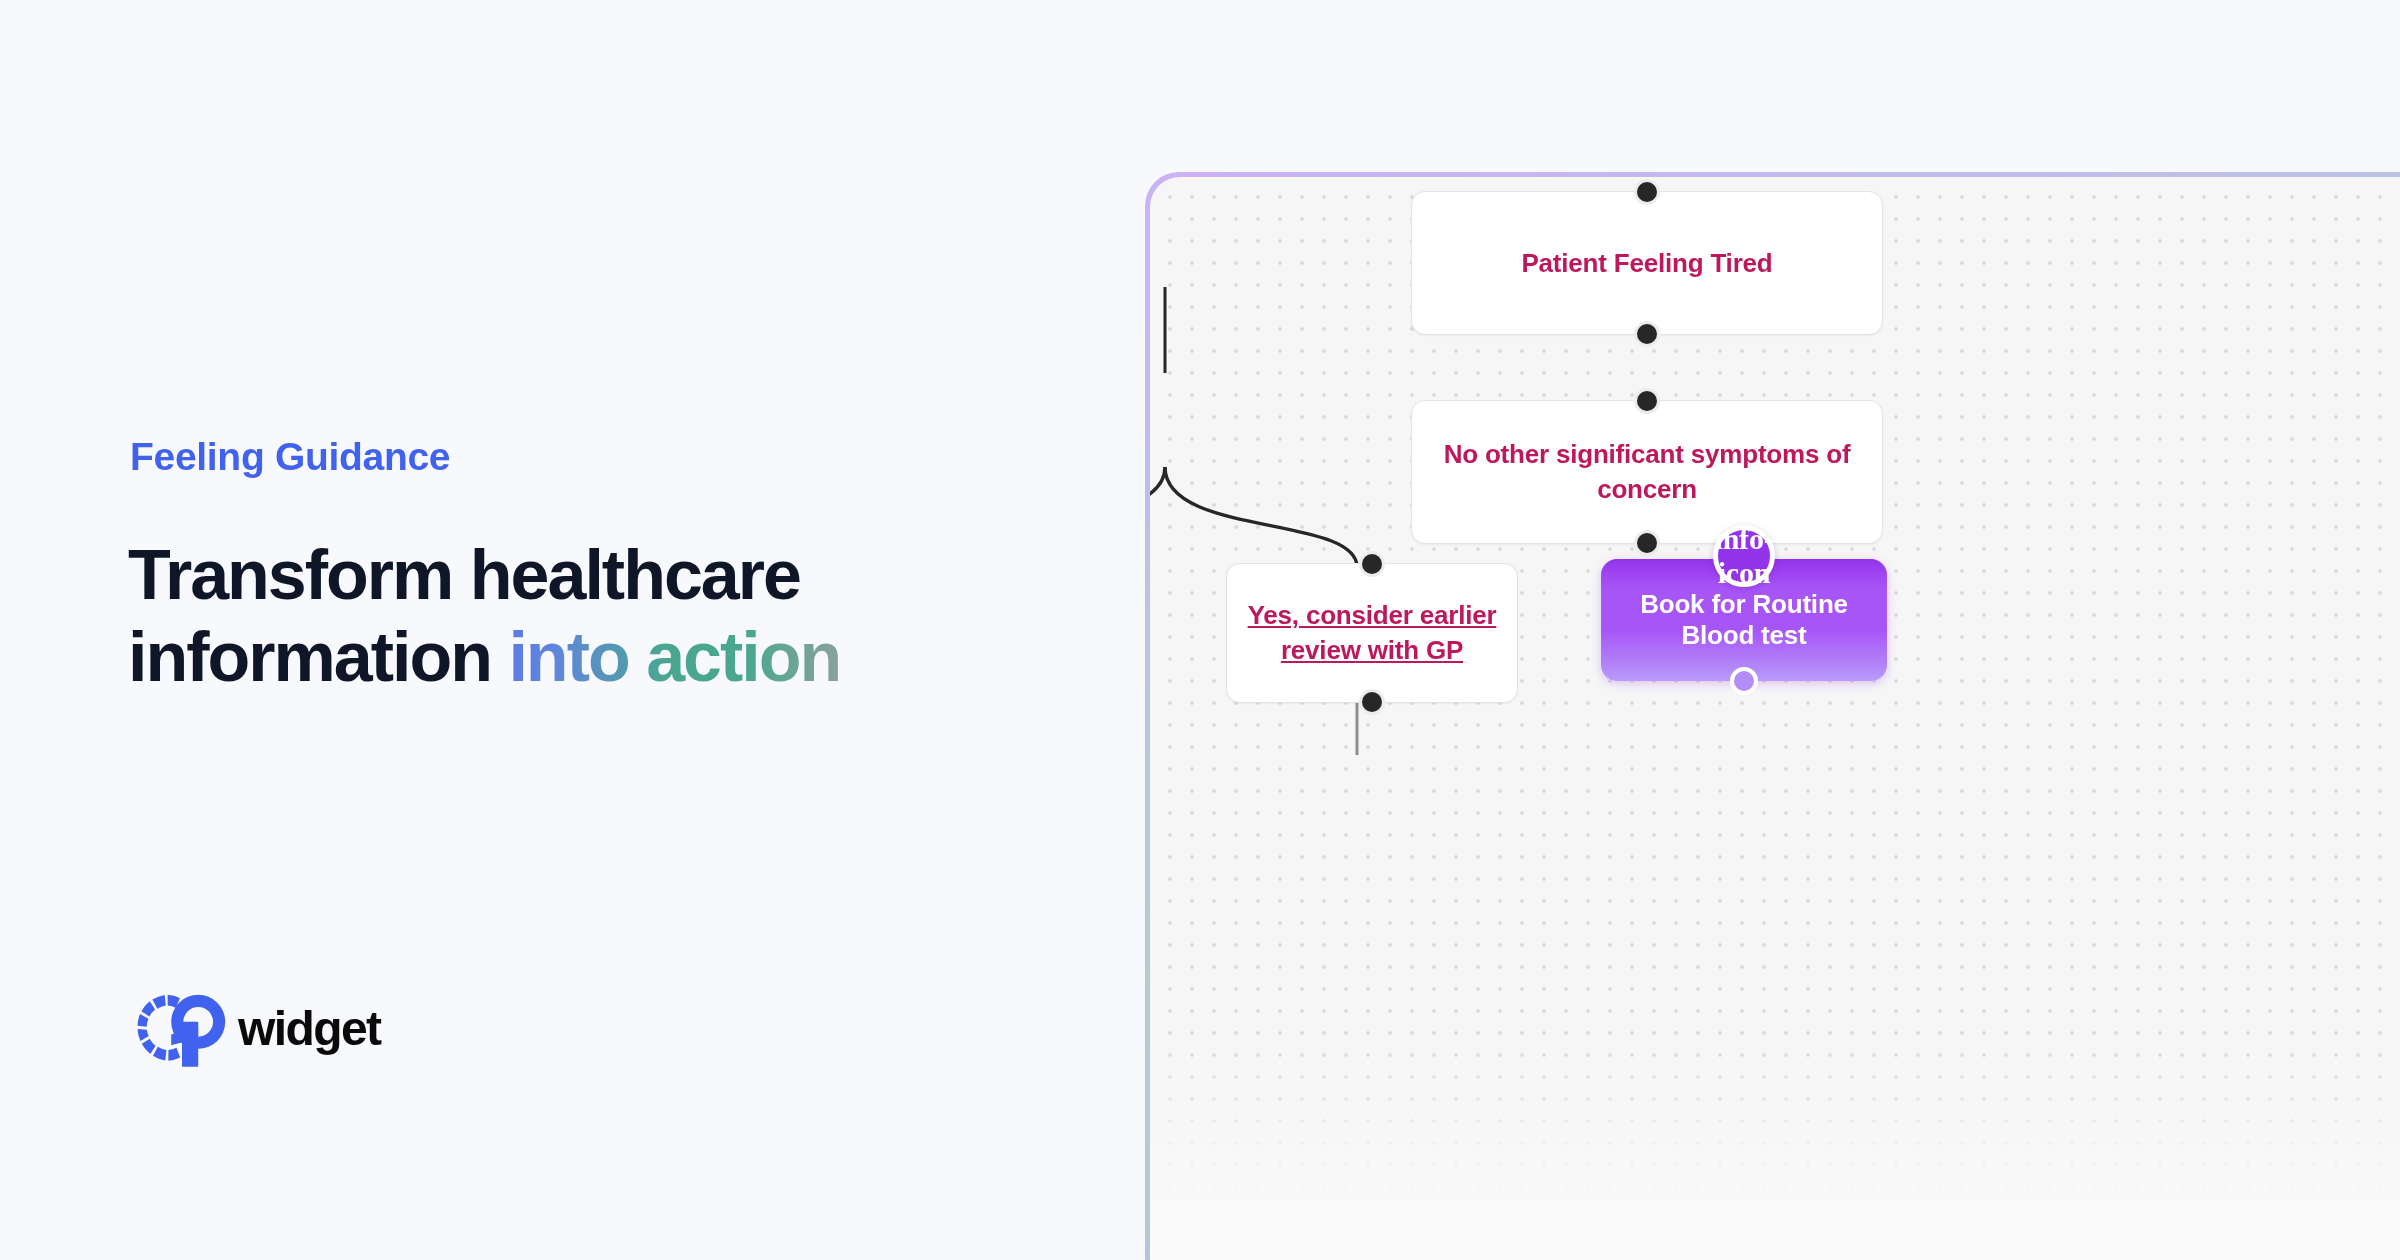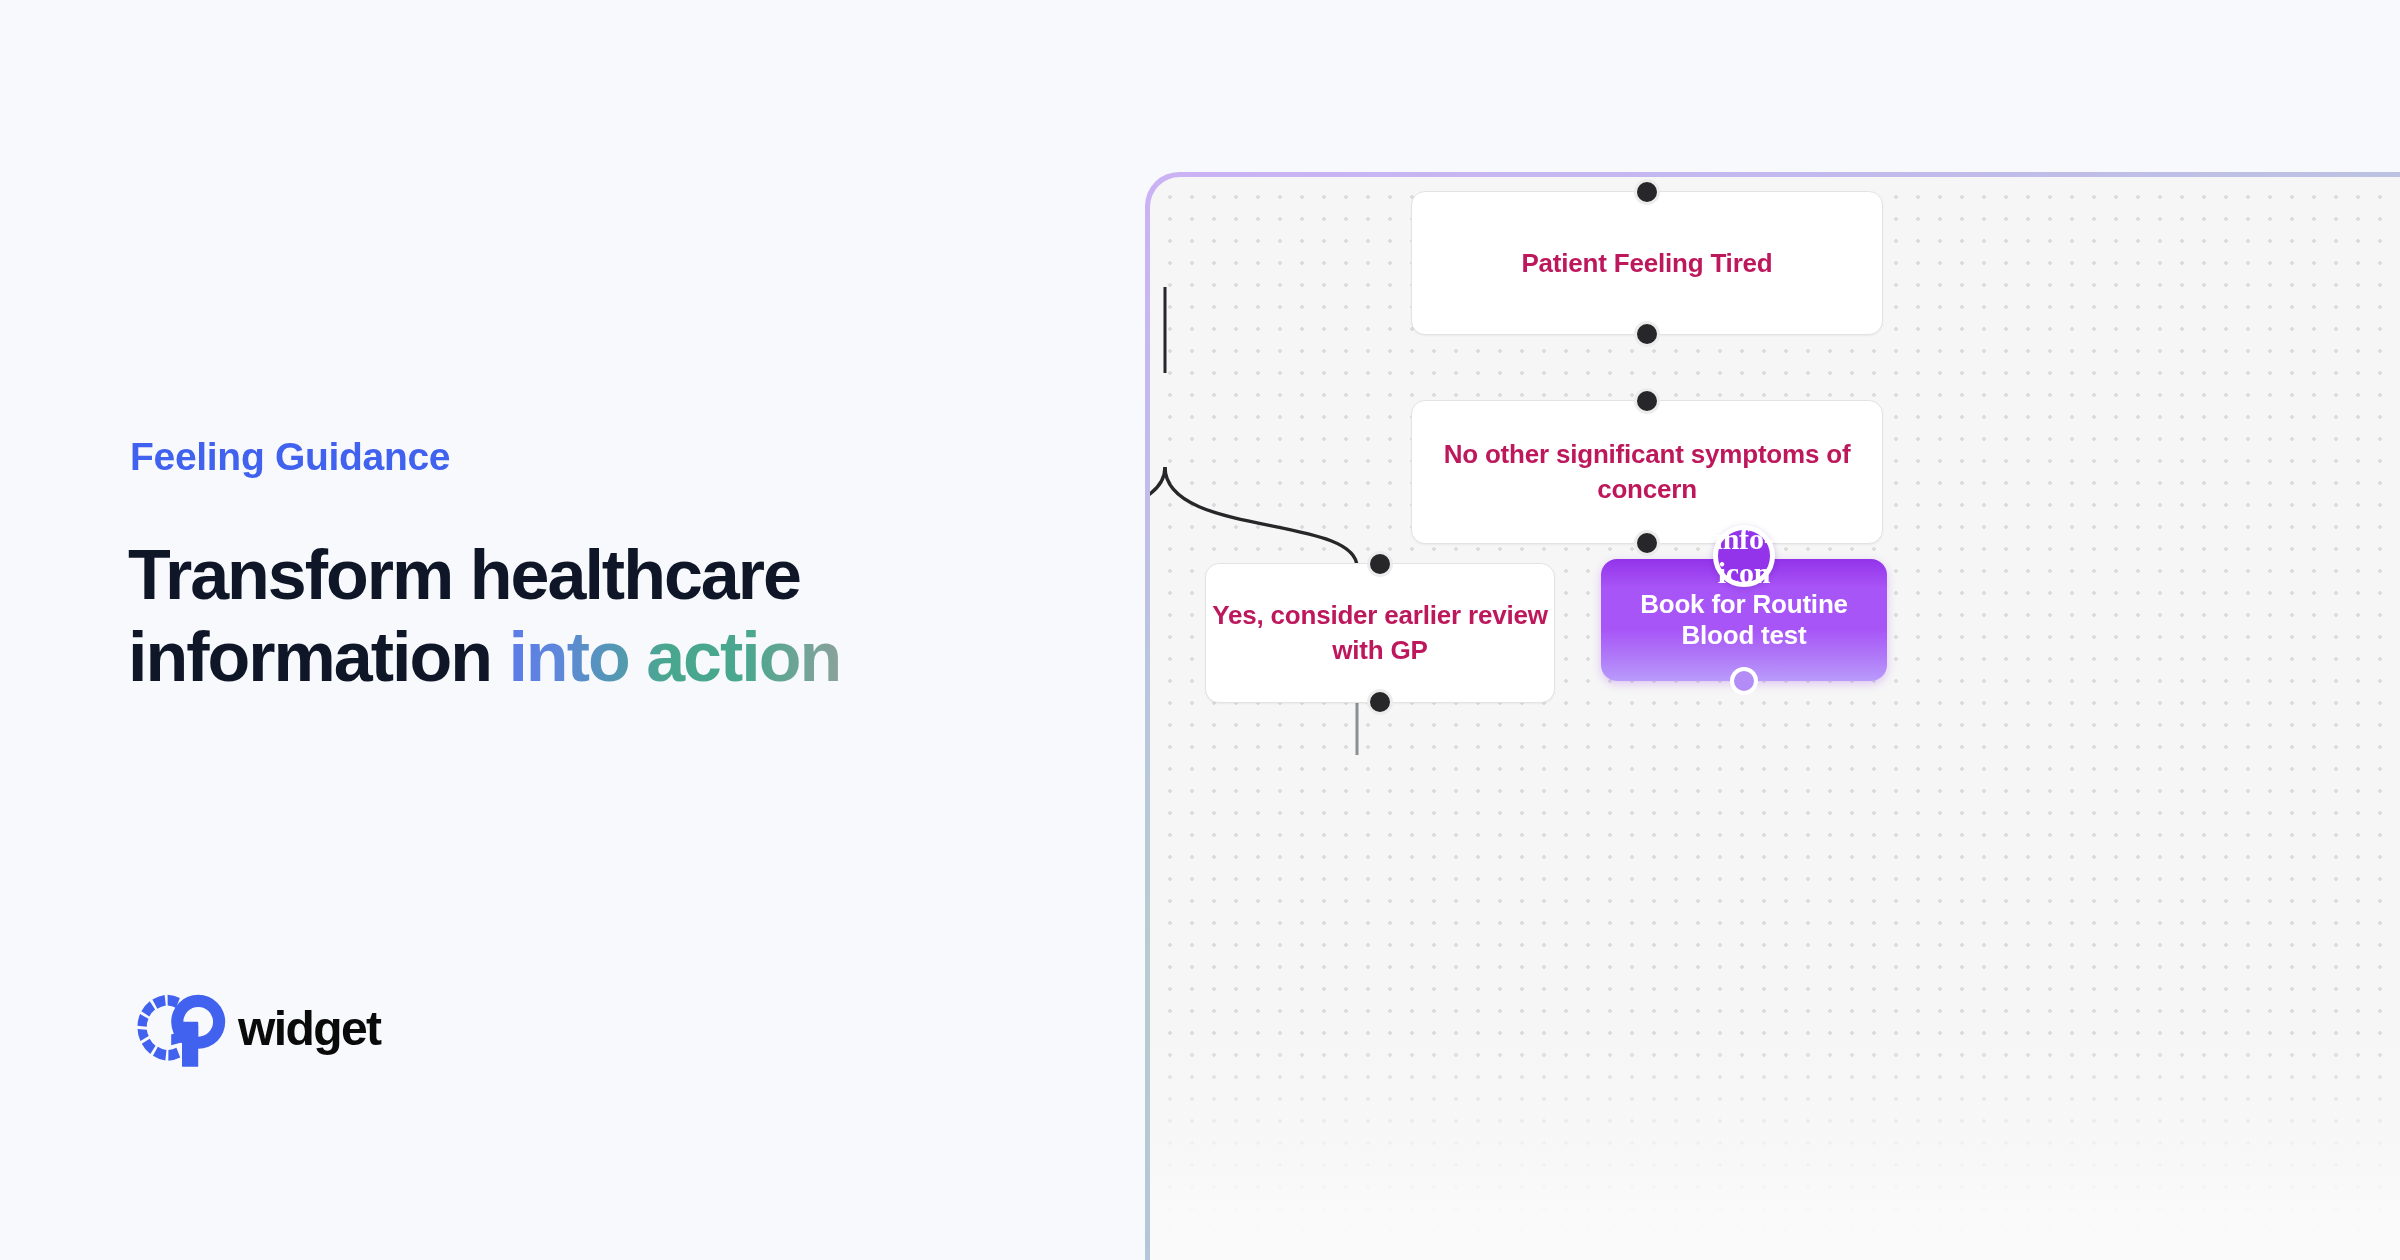--- a/index.html
+++ b/index.html
@@ -166,21 +166,21 @@
         <span>Patient Feeling Tired</span>
         <div class="handle bottom"></div>
       </div>
 
       <div class="node node-plain" style="left:261px; top:190px; width:472px; height:144px;margin-top:33px;">
         <div class="handle top"></div>
         <span>No other significant symptoms of concern</span>
         <div class="handle bottom"></div>
       </div>
 
-      <div class="node node-plain" style="left:55px; top:386px; width:350px; height:140px;">
+      <div class="node node-plain" style="left:76px; top:386px; width:292px; height:140px;text-decoration:underline;">
         <div class="handle top"></div>
         <span>Yes, consider earlier review with GP</span>
         <div class="handle bottom"></div>
       </div>
 
       <div class="node node-purple" style="left:451px; top:382px; width:286px; height:122px;">
         <div id="info-badge">info-icon</div>
         <span>Book for Routine Blood test</span>
         <div class="handle bottom purple"></div>
       </div>

